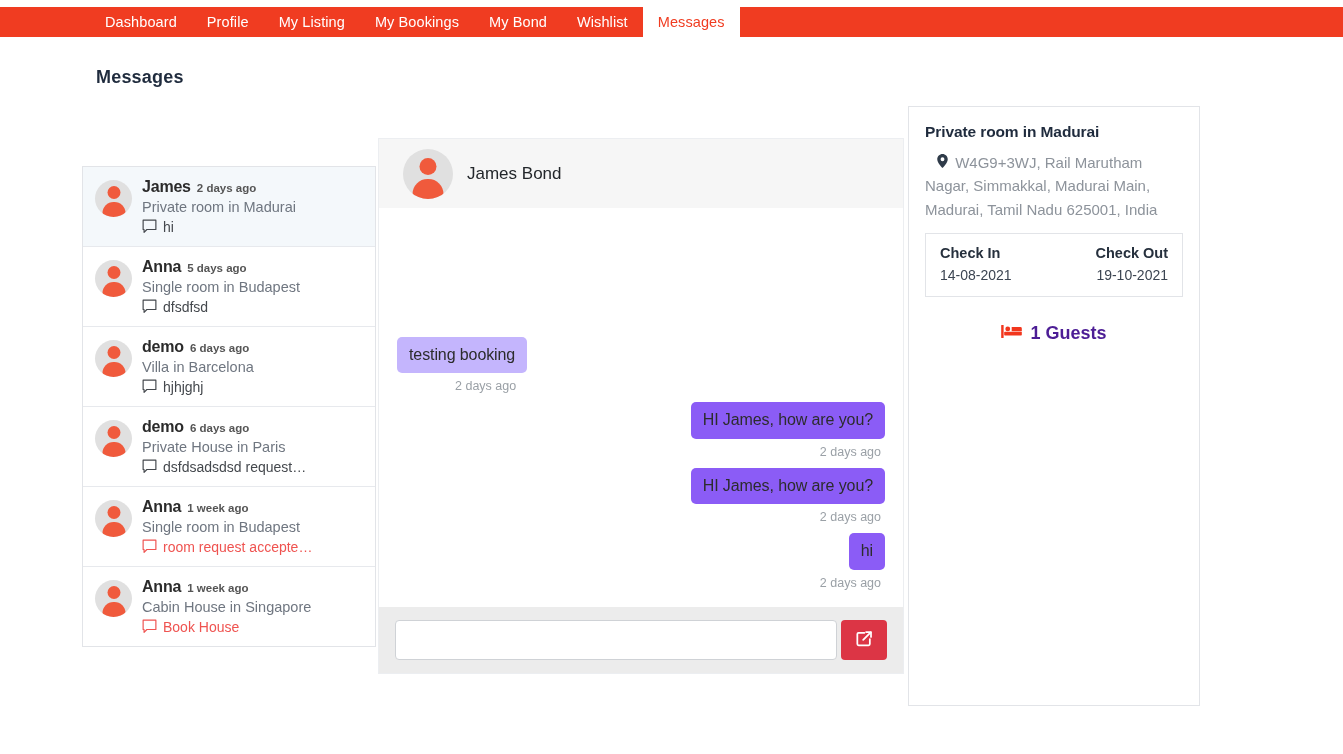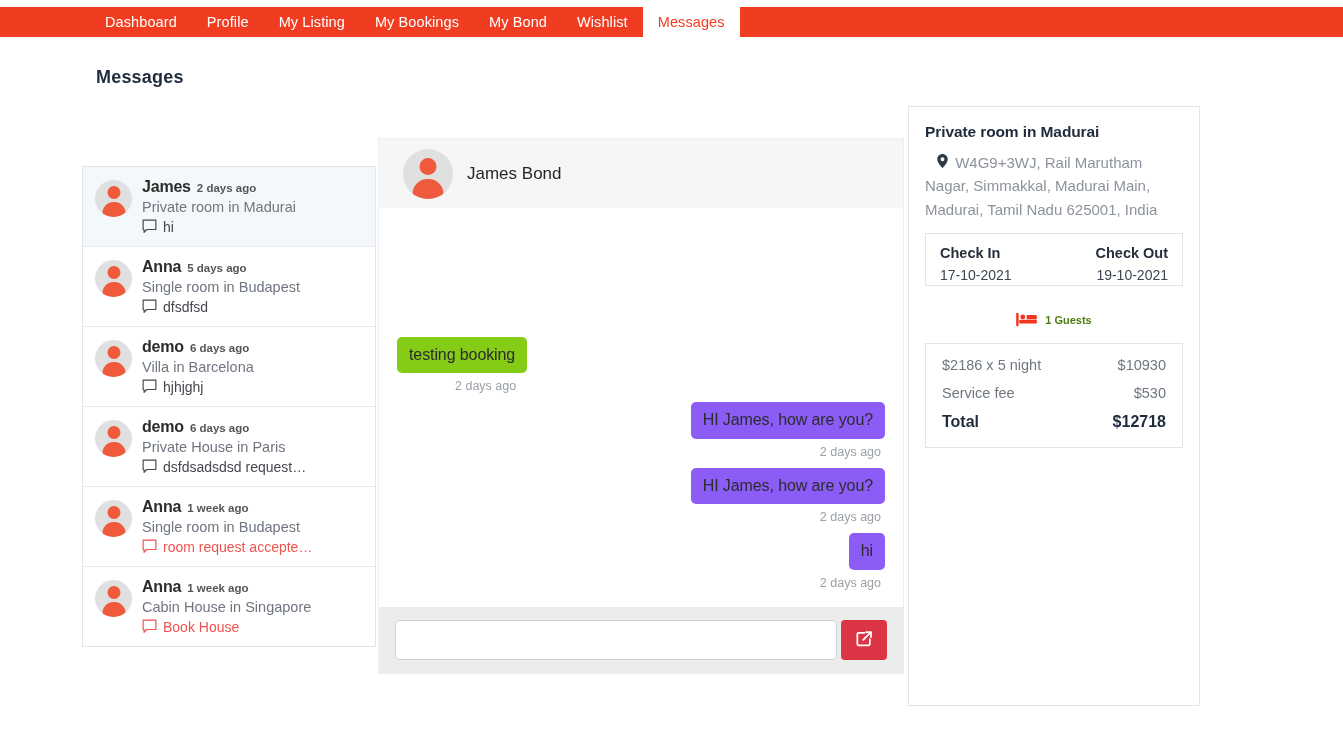--- a/index.html
+++ b/index.html
@@ -153,21 +153,21 @@
 
   .bubble {
     max-width: 72%;
     padding: 7px 12px 8px 12px;
     border-radius: 5px;
     font-size: 16px;
     line-height: 1.35;
     color: #2c2c2c;
     letter-spacing: -.1px;
   }
-  .msg-row.in .bubble  { background: #84cc16; }
+  .msg-row.in .bubble  { background: #c4b5fd; }
   .msg-row.out .bubble { background: #8b5cf6; }
   .msg-time {
     font-size: 12.5px;
     color: #9aa0a6;
     margin: 6px 4px 9px 4px;
   }
   .msg-row.in .msg-time { margin-left: 58px; }
 
   .chat-footer {
     background: #ececec;
@@ -218,33 +218,33 @@
     font-size: 15px;
     color: #8d939b;
     line-height: 1.55;
     text-indent: 12px;
   }
   .pin-icon { color: #3c4552; margin-right: 3px; }
 
   .dates-box {
     margin-top: 12px;
     border: 1px solid #e2e4e8;
-    padding: 11px 14px 2px 14px;
+    padding: 11px 14px 13px 14px;
     display: flex; justify-content: space-between;
   }
   .date-cell.right { text-align: right; }
   .date-label { font-size: 14.5px; font-weight: 700; color: #26303d; }
   .date-value { font-size: 14px; color: #3c4552; margin-top: 6px; }
 
   .guests-row {
     margin-top: 26px;
     display: flex; align-items: center; justify-content: center;
     gap: 8px;
-    color: #4d7c0f;
-    font-size: 11px;
+    color: #4c1d95;
+    font-size: 18px;
     font-weight: 600;
   }
 
   .payment-title {
     margin-top: 28px;
     font-size: 15.5px; font-weight: 700; color: #1f2b3d;
   }
   .payment-box {
     margin-top: 14px;
     border: 1px solid #e2e4e8;
@@ -442,50 +442,36 @@
       <span class="pin-icon">
         <svg width="11" height="14" viewBox="0 0 12 16" fill="#2f3b49">
           <path d="M6 0C2.7 0 0 2.7 0 6c0 4.5 6 10 6 10s6-5.5 6-10c0-3.3-2.7-6-6-6zm0 8.2A2.2 2.2 0 1 1 6 3.8a2.2 2.2 0 0 1 0 4.4z"></path>
         </svg>
       </span><span>W4G9+3WJ, Rail Marutham Nagar, Simmakkal, Madurai Main, Madurai, Tamil Nadu 625001, India</span>
     </div>
 
     <div class="dates-box">
       <div class="date-cell">
         <div class="date-label">Check In</div>
-        <div class="date-value">17-10-2021</div>
+        <div class="date-value">14-08-2021</div>
       </div>
       <div class="date-cell right">
         <div class="date-label">Check Out</div>
         <div class="date-value">19-10-2021</div>
       </div>
     </div>
 
     <div class="guests-row">
       <span>
         <svg width="21" height="15" viewBox="0 0 22 16" fill="#f2361d">
           <rect x="0" y="1" width="2.6" height="14" rx="0.6"></rect>
           <circle cx="7" cy="5.2" r="2.6"></circle>
           <path d="M11.2 3.2h9.3a1.5 1.5 0 0 1 1.5 1.5v3.1H11.2z"></path>
           <rect x="3.2" y="8.2" width="18.8" height="4.1" rx="0.8"></rect>
         </svg>
       </span>
       <span>1 Guests</span>
     </div>
 
 
-    <div class="payment-box" id="pay-box">
-        <div class="pay-row">
-          <span>$2186 x 5 night</span>
-          <span>$10930</span>
-        </div>
-        <div class="pay-row">
-          <span>Service fee</span>
-          <span>$530</span>
-        </div>
-        <div class="pay-row total">
-          <span>Total</span>
-          <span>$12718</span>
-        </div>
-      </div>
   </div>
 
 </div>
 
 </body></html>

